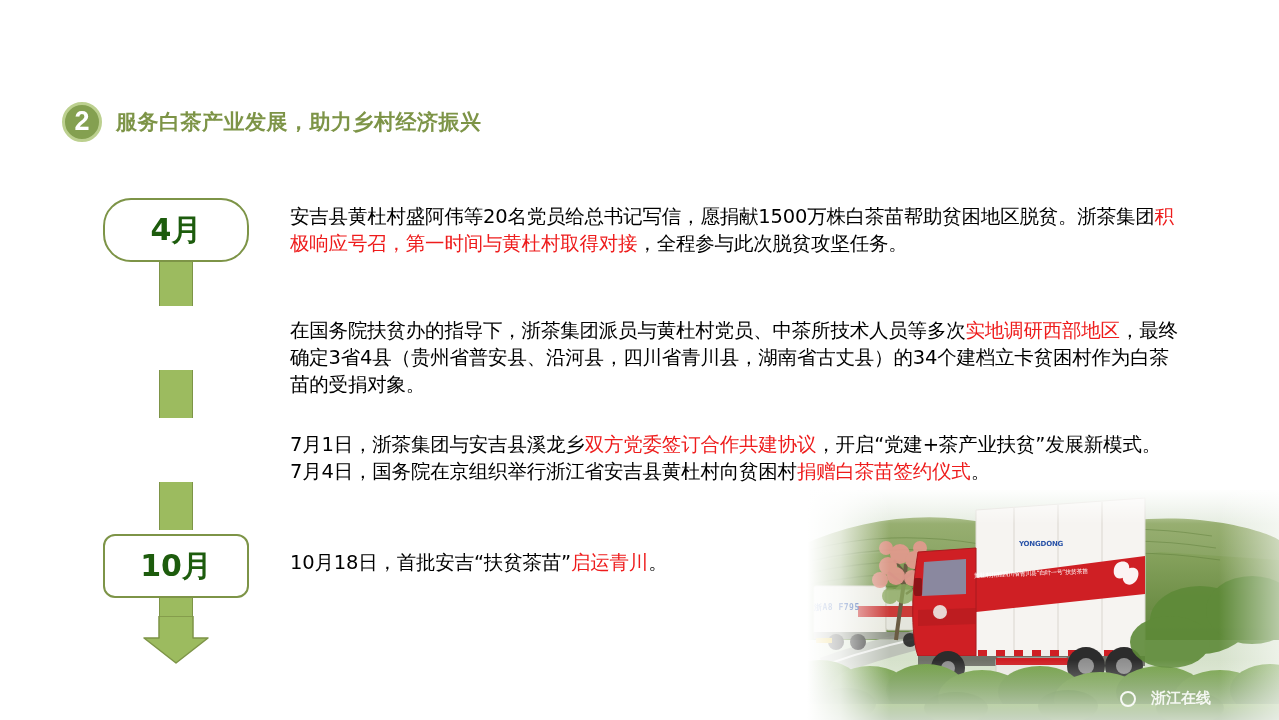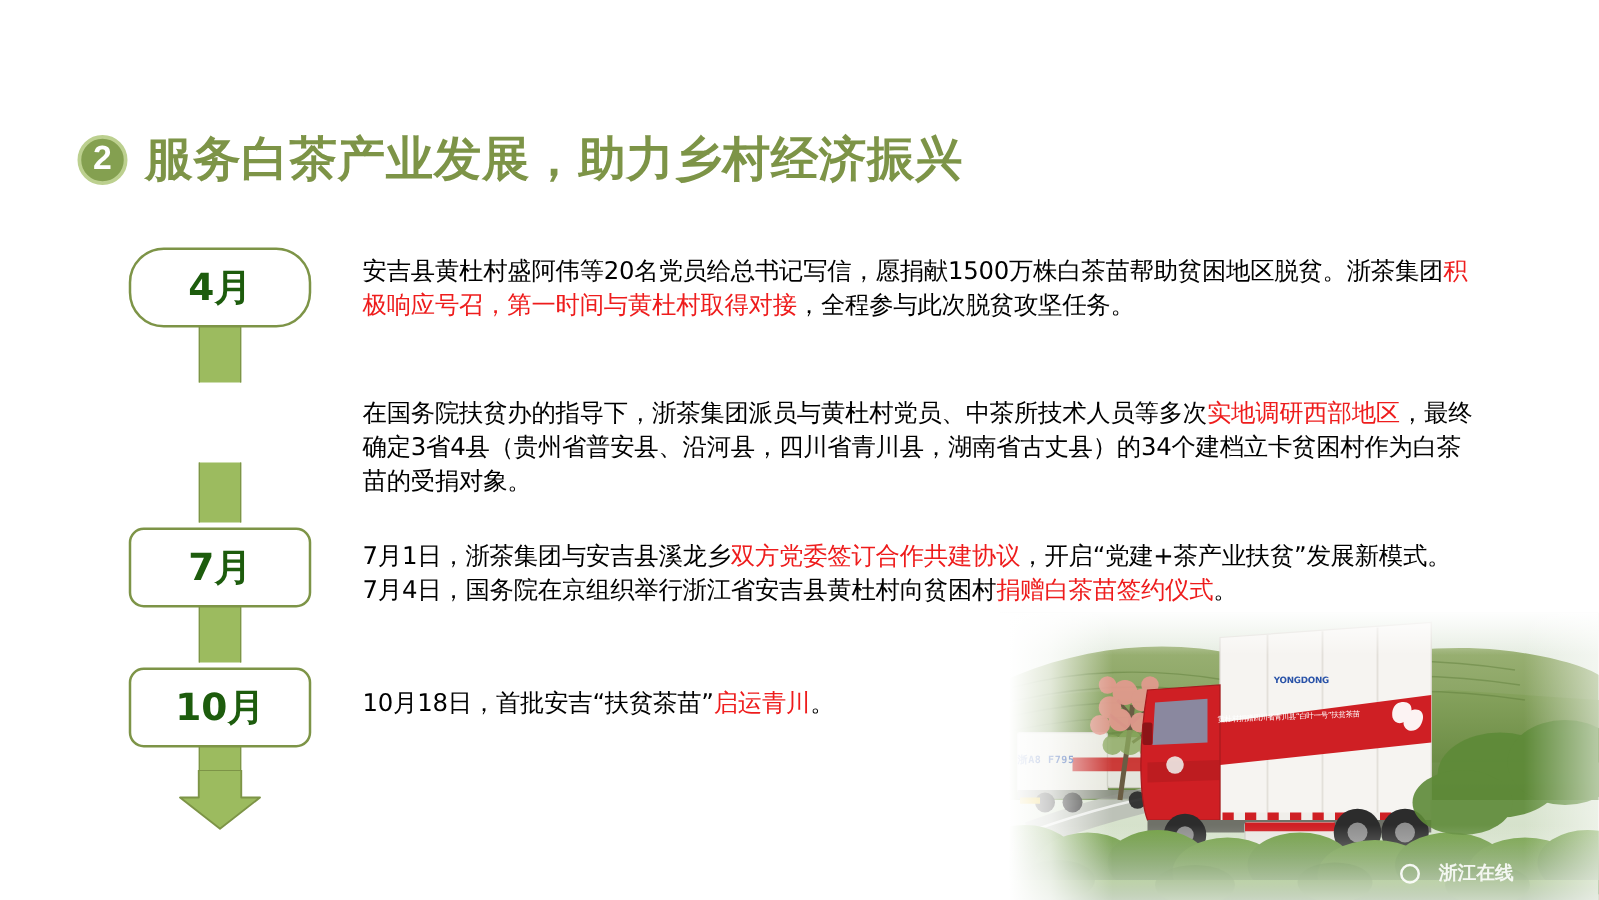--- a/index.html
+++ b/index.html
@@ -36,21 +36,21 @@
     font-size: 27px;
     font-weight: bold;
     display: flex;
     align-items: center;
     justify-content: center;
     line-height: 1;
     padding-bottom: 2px;
   }
   #title-text {
     font-family: "DejaVu Sans", sans-serif;
-    font-size: 38px;
+    font-size: 21px;
     font-weight: bold;
     color: #7d9447;
     letter-spacing: 0.5px;
     white-space: nowrap;
   }
 
   
   #timeline {
     position: absolute;
     left: 103px;
@@ -222,21 +222,20 @@
   <div id="title-text">服务白茶产业发展，助力乡村经济振兴</div>
 </div>
 
 <div id="timeline">
   <div class="timeline-bar bar-1"></div>
   <div class="timeline-bar bar-2"></div>
   <div class="timeline-bar bar-3"></div>
   <div class="timeline-bar bar-4"></div>
 
   <div class="month-box box-1">4月</div>
-  <div class="month-box box-3">7月</div>
   <div class="month-box box-4">10月</div>
 
   <svg id="timeline-arrow" viewBox="0 0 66 48">
     <polygon points="16,0 50,0 50,22 65,22 33,47 1,22 16,22" fill="#9cbb5f" stroke="#7d9447" stroke-width="1.5" stroke-linejoin="round"></polygon>
   </svg>
 </div>
 
 <div class="para" id="para-1"><span>安吉县黄杜村盛阿伟等20名党员给总书记写信，愿捐献1500万株白茶苗帮助贫困地区脱贫。浙茶集团</span><span class="hl" style="color: rgb(238, 28, 28);">积极响应号召，第一时间与黄杜村取得对接</span><span>，全程参与此次脱贫攻坚任务。</span></div>
 <div class="para" id="para-2"><span>在国务院扶贫办的指导下，浙茶集团派员与黄杜村党员、中茶所技术人员等多次</span><span class="hl" style="color: rgb(238, 28, 28);">实地调研西部地区</span><span>，最终确定3省4县（贵州省普安县、沿河县，四川省青川县，湖南省古丈县）的34个建档立卡贫困村作为白茶苗的受捐对象。</span></div>
 <div class="para" id="para-3"><span>7月1日，浙茶集团与安吉县溪龙乡</span><span class="hl" style="color: rgb(238, 28, 28);">双方党委签订合作共建协议</span><span>，开启“党建+茶产业扶贫”发展新模式。7月4日，国务院在京组织举行浙江省安吉县黄杜村向贫困村</span><span class="hl" style="color: rgb(238, 28, 28);">捐赠白茶苗签约仪式</span><span>。</span></div>

